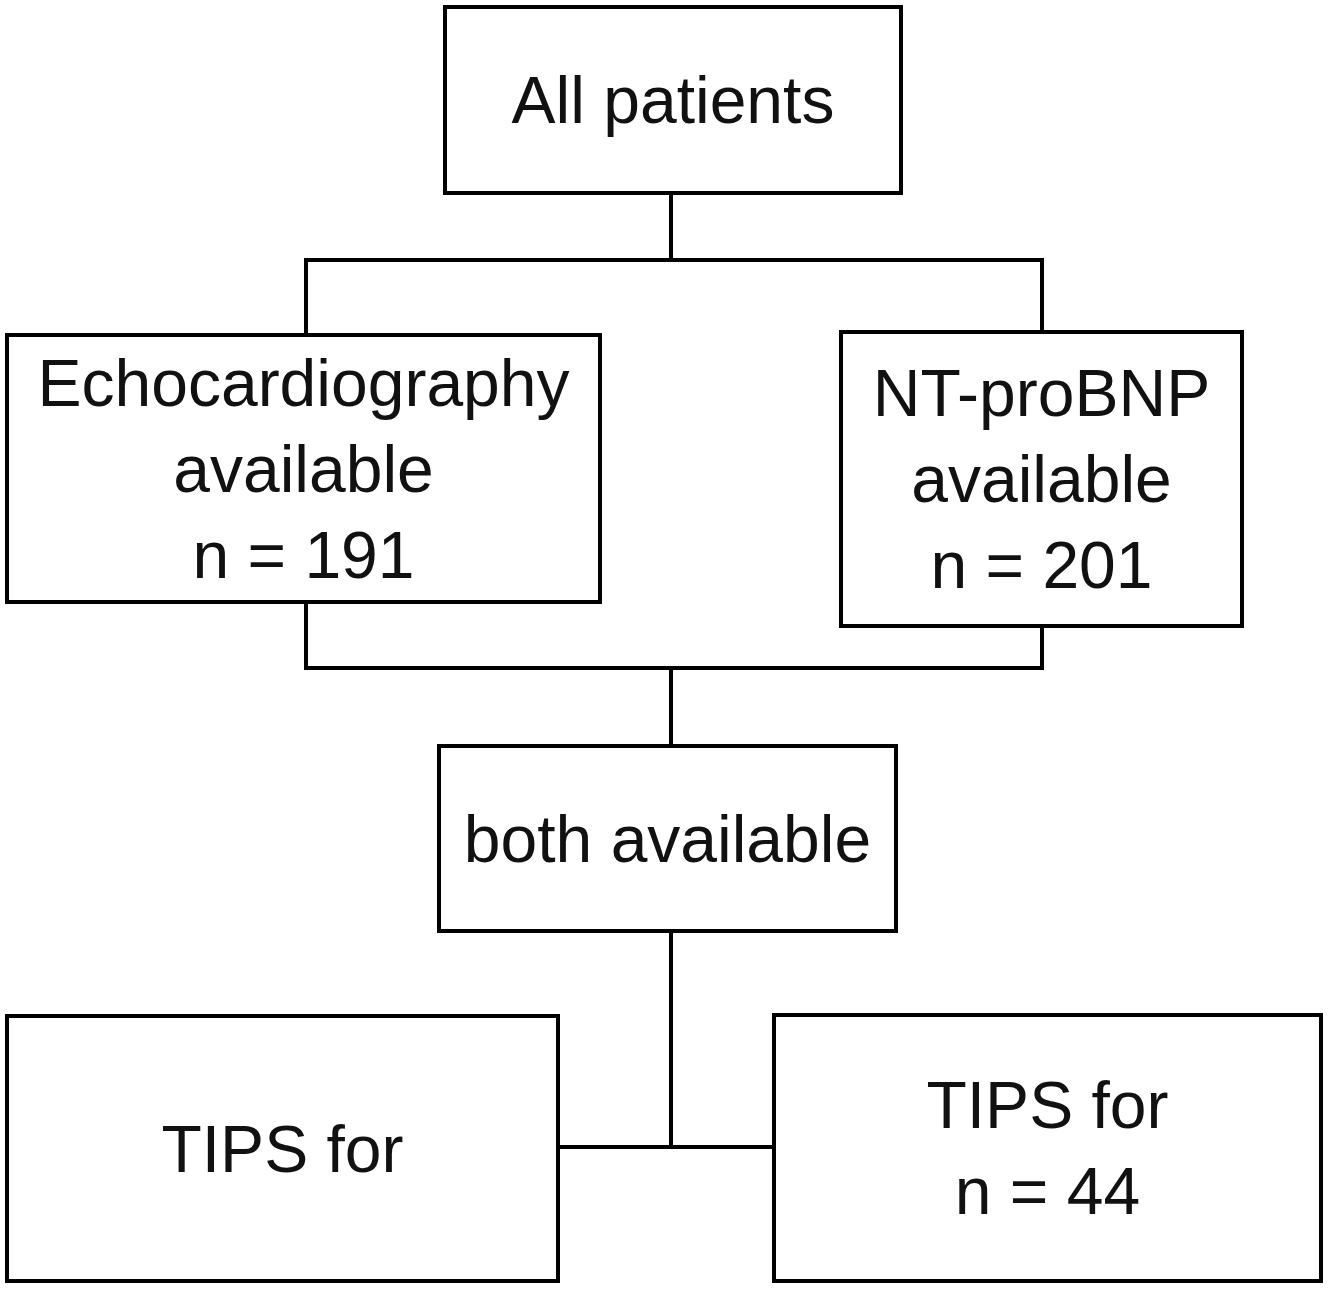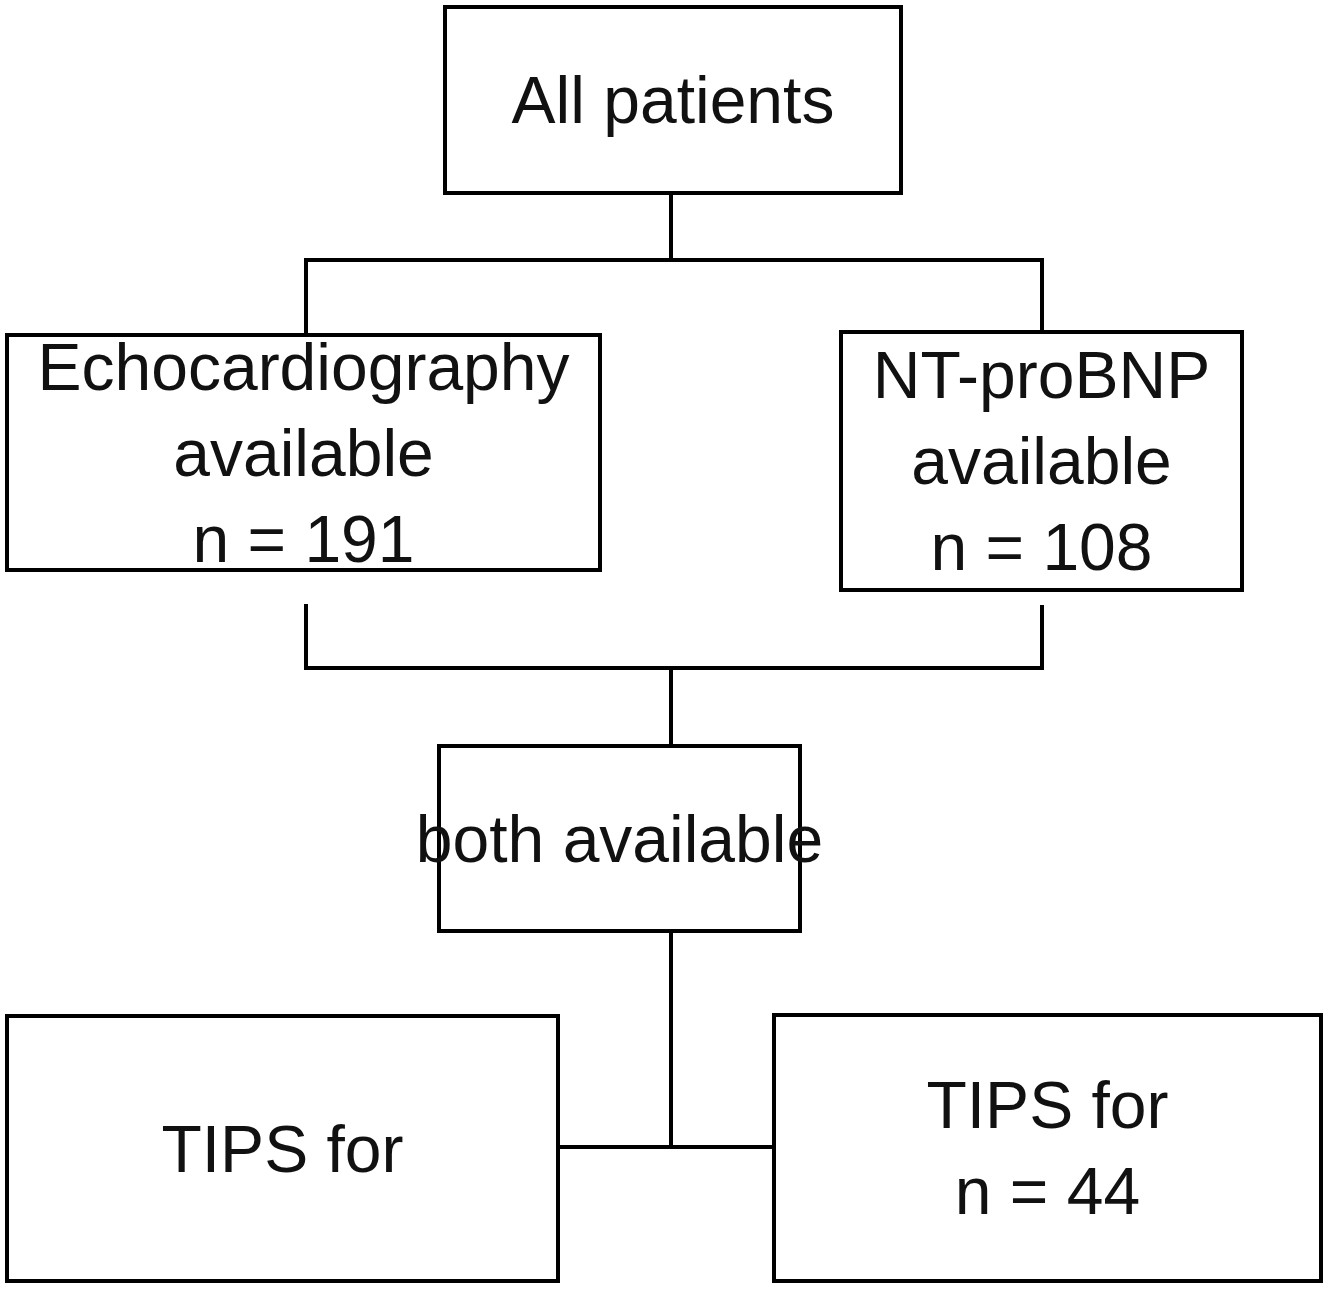--- a/index.html
+++ b/index.html
@@ -26,23 +26,23 @@
     font-size: 66px;
     line-height: 86px;
     white-space: nowrap;
   }
   .edge {
     position: absolute;
     background: #000000;
   }
   
   #node-all       { left: 443px; top: 5px;    width: 460px; height: 190px; text-align: right; }
-  #node-echo      { left: 5px;   top: 333px;  width: 597px; height: 239px; }
-  #node-bnp       { left: 839px; top: 330px;  width: 405px; height: 262px; }
-  #node-both      { left: 437px; top: 744px;  width: 365px; height: 189px; }
+  #node-echo      { left: 5px;   top: 333px;  width: 597px; height: 271px; }
+  #node-bnp       { left: 839px; top: 330px;  width: 405px; height: 298px; }
+  #node-both      { left: 437px; top: 744px;  width: 461px; height: 189px; }
   #node-ascites   { left: 5px;   top: 1014px; width: 555px; height: 269px; }
   #node-bleeding  { left: 772px; top: 1013px; width: 551px; height: 270px; }
   
   #edge-v-top        { left: 669px;  top: 194px;  width: 4px;   height: 68px;  }
   #edge-h-split      { left: 304px;  top: 258px;  width: 740px; height: 4px;   }
   #edge-v-echo-in    { left: 304px;  top: 258px;  width: 4px;   height: 75px;  }
   #edge-v-bnp-in     { left: 1040px; top: 258px;  width: 4px;   height: 72px;  }
   #edge-v-echo-out   { left: 304px;  top: 604px;  width: 4px;   height: 66px;  }
   #edge-v-bnp-out    { left: 1040px; top: 605px;  width: 4px;   height: 65px;  }
   #edge-h-merge      { left: 304px;  top: 666px;  width: 740px; height: 4px;   }
@@ -72,21 +72,21 @@
 
   <div class="node" id="node-echo">
     <div class="nline">Echocardiography</div>
     <div class="nline">available</div>
     <div class="nline">n = 191</div>
   </div>
 
   <div class="node" id="node-bnp">
     <div class="nline">NT-proBNP</div>
     <div class="nline">available</div>
-    <div class="nline">n = 108</div>
+    <div class="nline">n = 201</div>
   </div>
 
   <div class="node" id="node-both">
     <div class="nline">both available</div>
   </div>
 
   <div class="node" id="node-ascites">
     <div class="nline">TIPS for</div>
   </div>
 

